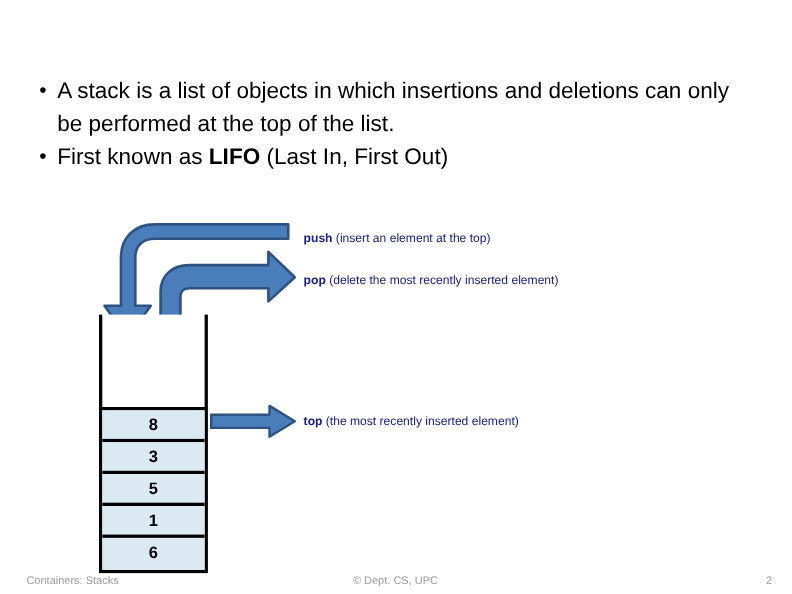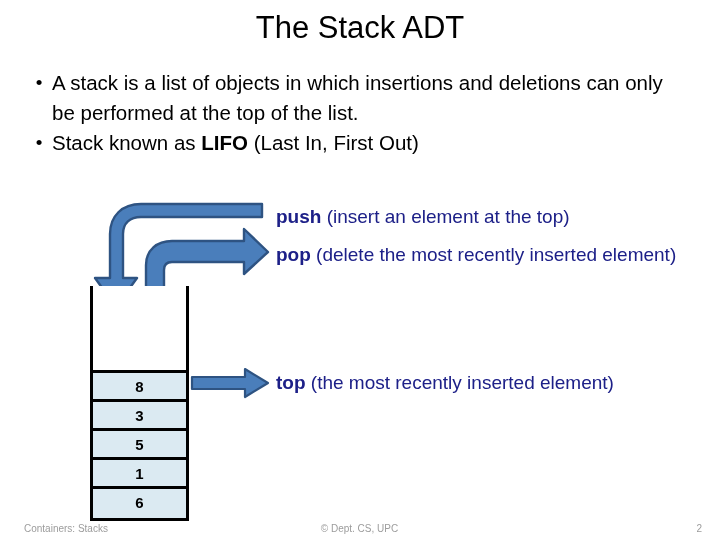--- a/index.html
+++ b/index.html
@@ -108,21 +108,21 @@
     color: #000000;
     background: #dbeaf2;
     border-bottom: 3px solid #000000;
   }
   .stack-cell:last-child { border-bottom: none; }
 
   
   .op-label {
     position: absolute;
     color: #1d2088;
-    font-size: 19px;
+    font-size: 11px;
     white-space: nowrap;
     line-height: 20px;
   }
   .op-label .kw { font-weight: bold; }
 
   #label-push  { left: 276px; top: 207px; }
   #label-pop   { left: 276px; top: 245px; }
   #label-top   { left: 276px; top: 373px; }
   #label-empty { left: 276px; top: 426px; }
 
@@ -148,32 +148,31 @@
   }
   #footer-left   { left: 24px;  top: 6px; }
   #footer-center { left: 0; top: 6px; width: 719px; text-align: center; }
   #footer-page   { right: 18px; top: 6px; }
 </style>
 </head>
 <body>
 
 <div id="slide">
 
-  <div id="slide-title">The Stack ADT</div>
 
   <div id="bullet-list">
 
     <div class="bullet-row">
       <span class="bullet-dot">•</span>
       <span class="bullet-text"><span>A stack is a list of objects in which insertions and deletions can only be performed at the top of the list.</span></span>
     </div>
 
     <div class="bullet-row">
       <span class="bullet-dot">•</span>
-      <span class="bullet-text"><span>Stack known as </span><b>LIFO</b><span> (Last In, First Out)</span></span>
+      <span class="bullet-text"><span>First known as </span><b>LIFO</b><span> (Last In, First Out)</span></span>
     </div>
 
   </div>
 
   <div id="diagram">
     <svg width="720" height="540" viewBox="0 0 720 540" xmlns="http://www.w3.org/2000/svg">
 
       <g>
         <path d="M 262,204
                  L 141,204

